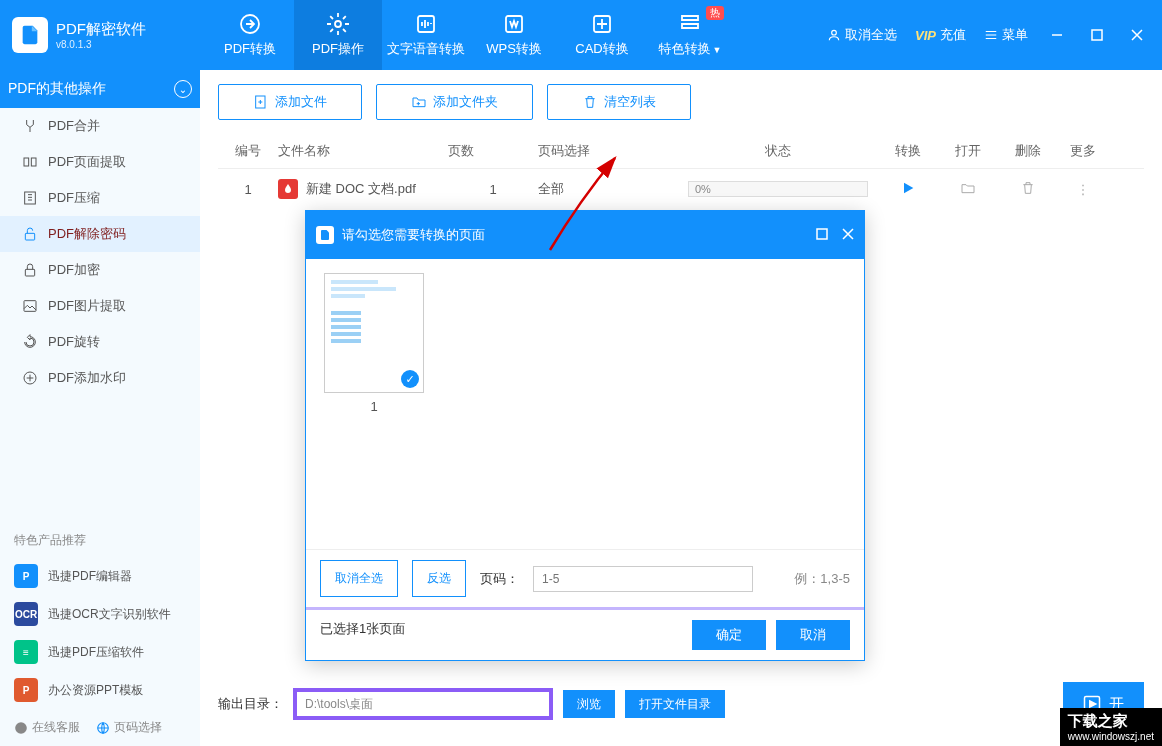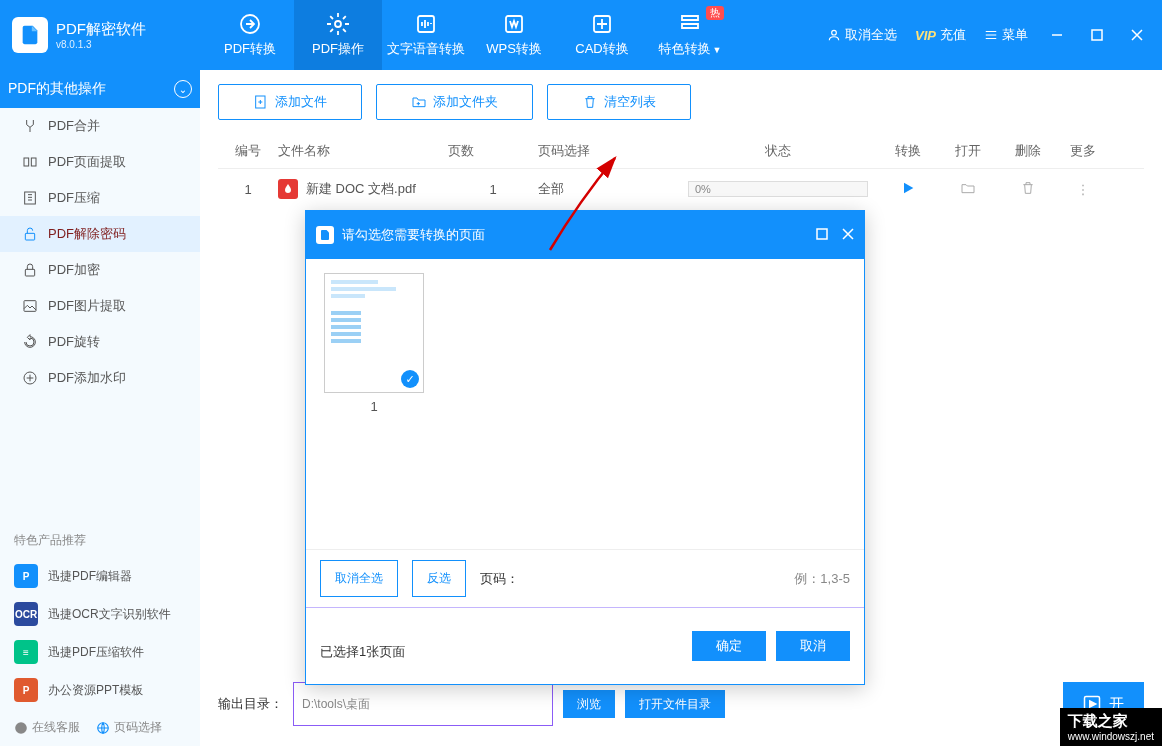--- a/index.html
+++ b/index.html
@@ -52,37 +52,37 @@
 .td-num{width:60px;text-align:center}
 .td-name{width:170px;display:flex;align-items:center;gap:8px}
 .pdf-icon{width:20px;height:20px;background:#e53935;border-radius:3px;display:flex;align-items:center;justify-content:center}
 .td-pages{width:90px;text-align:center}
 .td-select{width:140px}
 .td-status{width:200px;display:flex;align-items:center;justify-content:center}
 .progress{width:180px;height:16px;border:1px solid #ddd;background:#f7f7f7;position:relative;font-size:11px;color:#888;display:flex;align-items:center;padding-left:6px}
 .td-icon{width:60px;text-align:center;cursor:pointer}
 .td-more{width:50px;text-align:center;cursor:pointer;color:#aaa}
 .output-row{position:absolute;bottom:20px;left:18px;right:18px;display:flex;align-items:center;gap:10px;font-size:13px}
-.output-input{flex:0 0 260px;height:44px;border:1px solid #8b5cf6;padding:0 8px;color:#888;font-size:12px}
+.output-input{flex:0 0 260px;height:32px;border:4px solid #8b5cf6;padding:0 8px;color:#888;font-size:12px}
 .small-btn{height:28px;padding:0 14px;background:#1290fc;color:#fff;border:none;cursor:pointer;font-size:12px}
 .big-btn{margin-left:auto;height:44px;padding:0 20px;background:#1290fc;color:#fff;border:none;cursor:pointer;font-size:15px;display:flex;align-items:center;gap:8px}
 .modal{position:absolute;left:305px;top:210px;width:560px;background:#fff;border:1px solid #1290fc;box-shadow:0 4px 20px rgba(0,0,0,.2)}
 .modal-header{height:48px;background:#1290fc;color:#fff;display:flex;align-items:center;padding:0 10px;font-size:13px}
 .modal-logo{width:18px;height:18px;background:#fff;border-radius:3px;margin-right:8px;display:flex;align-items:center;justify-content:center}
 .modal-header-right{margin-left:auto;display:flex;gap:14px}
 .modal-body{padding:14px;min-height:290px}
 .page-thumb{width:108px;display:flex;flex-direction:column;align-items:center}
 .thumb-box{width:100px;height:120px;border:1px solid #ccc;background:#fff;position:relative;padding:6px}
 .thumb-line{height:4px;background:#c9e6fb;margin-bottom:3px}
 .thumb-check{position:absolute;bottom:4px;right:4px;width:18px;height:18px;background:#1290fc;border-radius:50%;display:flex;align-items:center;justify-content:center;color:#fff;font-size:11px}
 .thumb-num{margin-top:6px;color:#555}
 .modal-controls{display:flex;align-items:center;gap:14px;padding:10px 14px;border-top:1px solid #eee}
 .outline-btn{height:37px;padding:0 14px;border:1px solid #1290fc;color:#1290fc;background:#fff;cursor:pointer;font-size:12px}
 .page-input{width:220px;height:26px;border:1px solid #ccc;padding:0 8px;font-size:12px;color:#888}
-.modal-footer{display:flex;align-items:flex-end;padding:23px 14px;border-top:1px solid #c4b5fd}
+.modal-footer{display:flex;align-items:flex-start;padding:10px 14px;border-top:3px solid #c4b5fd}
 .footer-right{margin-left:auto;display:flex;gap:10px}
 .primary-btn{height:30px;padding:0 24px;background:#1290fc;color:#fff;border:none;cursor:pointer;font-size:13px}
 .arrow-annotation{position:absolute;left:540px;top:150px;pointer-events:none}
 .watermark{position:absolute;right:0;bottom:0;background:#000;color:#fff;padding:4px 8px;font-size:15px;font-weight:bold}
 .watermark-sub{font-size:10px;font-weight:normal}
 </style>
 </head>
 <body>
 
 <div class="header">
@@ -383,20 +383,21 @@
         <div class="thumb-line" style="width:35%;background:#9bd0f5"></div>
         <div class="thumb-check">✓</div>
       </div>
       <div class="thumb-num">1</div>
     </div>
   </div>
   <div class="modal-controls">
     <button class="outline-btn">取消全选</button>
     <button class="outline-btn">反选</button>
     <span>页码：</span>
+    <input class="page-input" placeholder="1-5" style="">
     <span style="color:#888;margin-left:auto">例：1,3-5</span>
   </div>
   <div class="modal-footer">
     <span>已选择1张页面</span>
     <div class="footer-right">
       <button class="primary-btn">确定</button>
       <button class="primary-btn">取消</button>
     </div>
   </div>
 </div>

